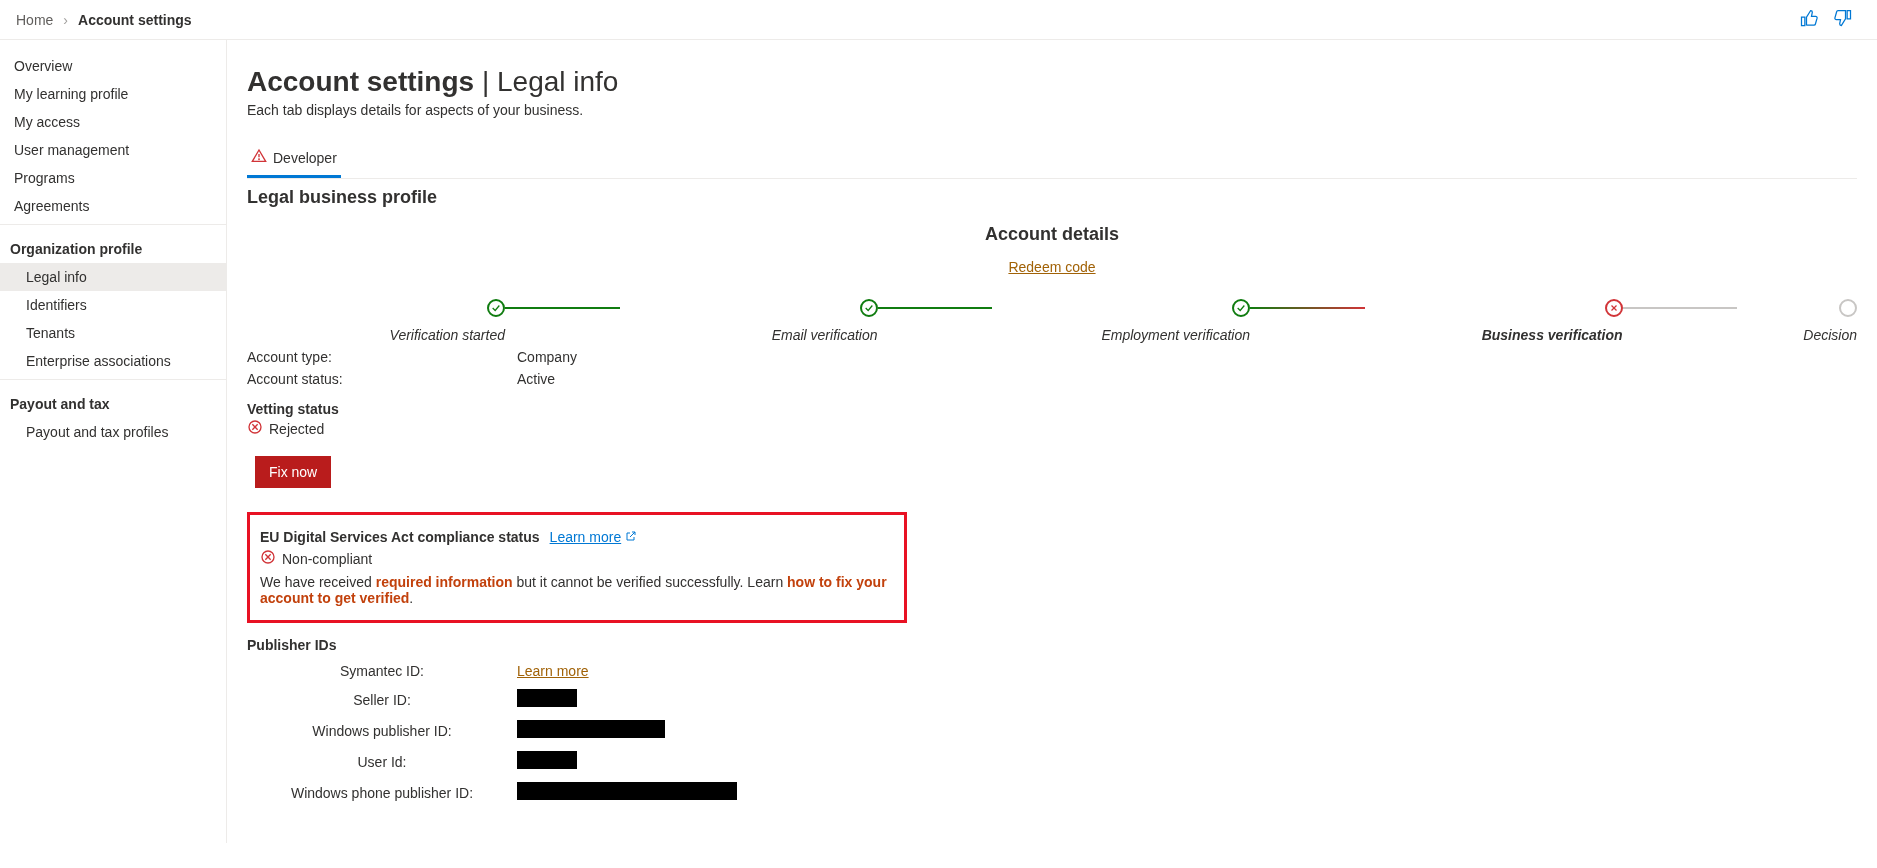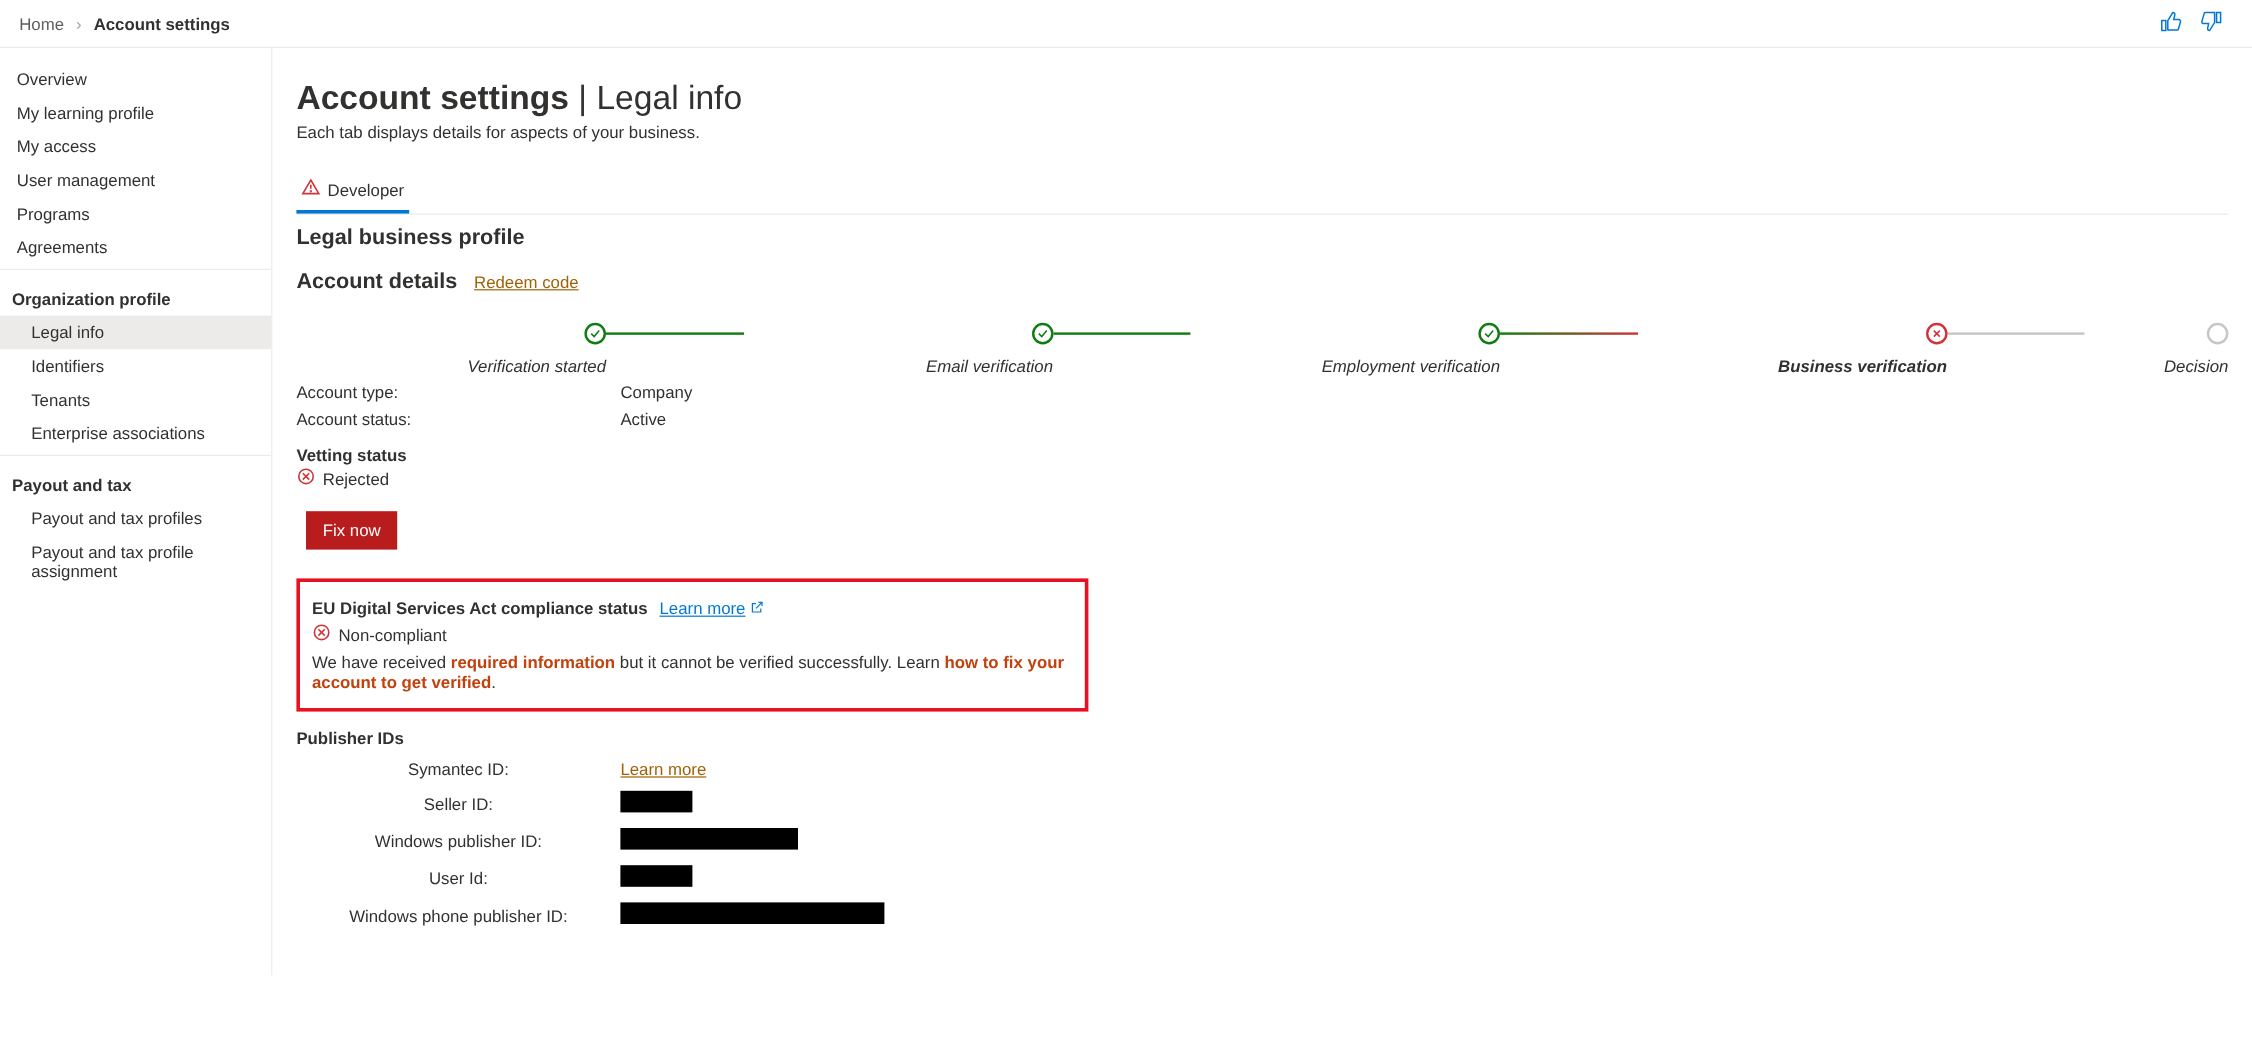--- a/index.html
+++ b/index.html
@@ -26,21 +26,21 @@
 .page-title { font-size: 28px; font-weight: 600; }
 .page-title .light { font-weight: 400; color: #323130; }
 .page-sub { font-size: 14px; color: #323130; margin-top: 4px; }
 
 .tab-row { display: flex; gap: 24px; margin-top: 22px; border-bottom: 1px solid #edebe9; }
 .tab { display: flex; align-items: center; gap: 6px; padding: 8px 4px; border-bottom: 3px solid transparent; cursor: pointer; font-size: 14px; }
 .tab.active { border-bottom-color: #0078d4; }
 .tab svg { width: 16px; height: 16px; }
 
 .section-title { font-size: 18px; font-weight: 600; margin-top: 8px; }
-.acct-row { display: flex; align-items: center; gap: 14px; margin-top: 16px; }
+.acct-row { display: flex; align-items: center; gap: 14px; margin-top: 16px; flex-direction: column; }
 .acct-row .h { font-size: 18px; font-weight: 600; }
 .link { color: #a16207; text-decoration: underline; cursor: pointer; }
 
 
 .steps { display: flex; align-items: flex-start; margin: 24px 0 6px 0; }
 .step { position: relative; display: flex; flex-direction: column; align-items: flex-end; font-style: italic; }
 .step .node { width: 18px; height: 18px; border-radius: 50%; border: 2px solid; background: #fff; display: flex; align-items: center; justify-content: center; }
 .step .node svg { width: 10px; height: 10px; }
 .step.green .node { border-color: #107c10; }
 .step.green .node svg { stroke: #107c10; }
@@ -121,21 +121,20 @@
     <div class="side-item">Agreements</div>
 
     <div class="side-group">Organization profile</div>
     <div class="side-item sub active">Legal info</div>
     <div class="side-item sub">Identifiers</div>
     <div class="side-item sub">Tenants</div>
     <div class="side-item sub">Enterprise associations</div>
 
     <div class="side-group">Payout and tax</div>
     <div class="side-item sub">Payout and tax profiles</div>
-    <div class="side-item sub">Payout and tax profile assignment</div>
   </div>
 
   <div class="main">
     <div class="page-title">
       <span>Account settings</span>
       <span class="light"> | </span>
       <span class="light">Legal info</span>
     </div>
     <div class="page-sub">Each tab displays details for aspects of your business.</div>
 

